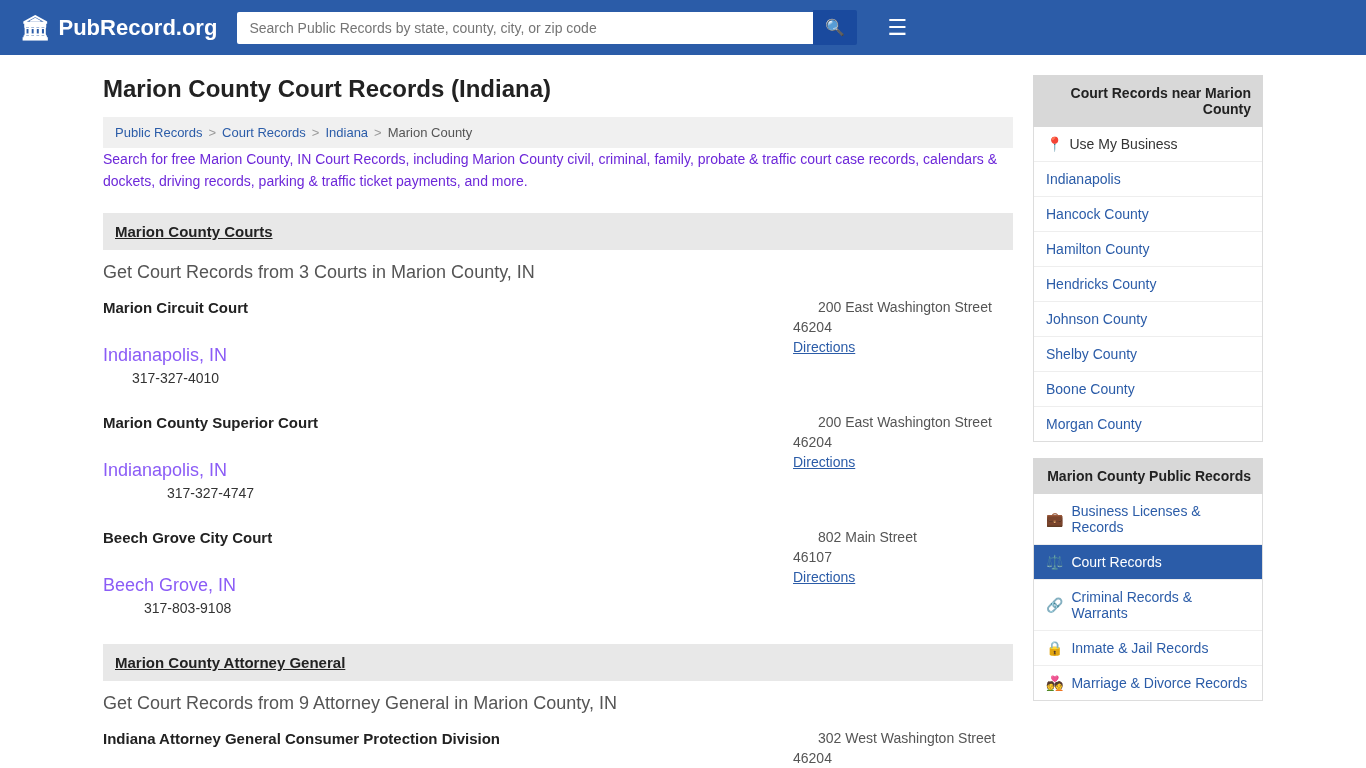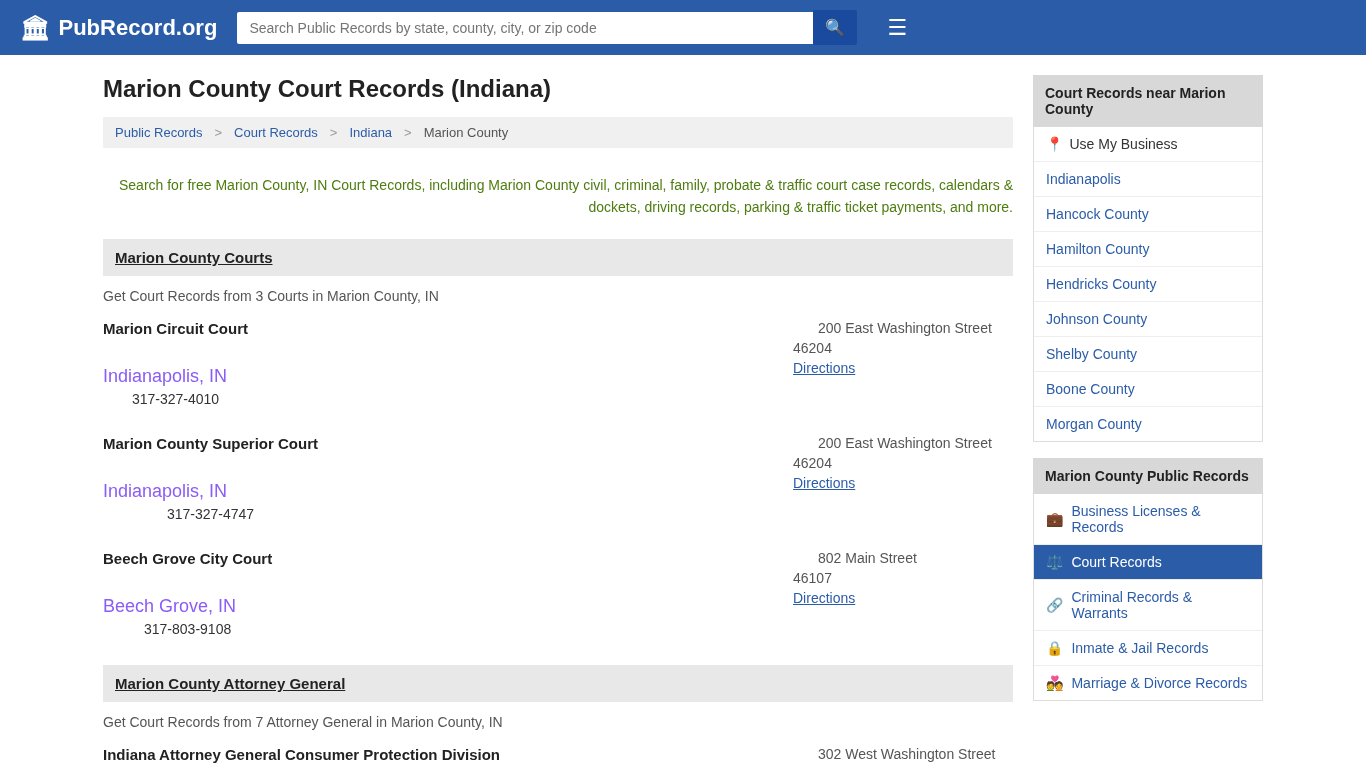--- a/index.html
+++ b/index.html
@@ -72,52 +72,51 @@
       font-size: 24px;
       font-weight: bold;
       color: #222;
       margin-bottom: 14px;
     }
     .breadcrumb {
       background: #f0f0f0;
       padding: 8px 12px;
       font-size: 13px;
       color: #555;
-      margin-bottom: 26px;
-      display: flex;
-      gap: 12px;
+      margin-bottom: 0;
+      display: flex;
+      gap: 6px;
     }
     .breadcrumb a {
       color: #2b5ca8;
       text-decoration: none;
     }
     .breadcrumb .sep {
       color: #999;
     }
     .description {
       font-size: 14px;
-      color: #4d7c0f;
+      color: #6d28d9;
       line-height: 1.6;
       margin-bottom: 20px;
-      text-align: right;
     }
 
     
     .section-header {
       background: #e8e8e8;
       padding: 10px 12px;
       font-weight: bold;
       font-size: 15px;
       color: #222;
       margin-bottom: 12px;
       text-decoration: underline;
     }
 
     .section-desc {
-      font-size: 14px;
+      font-size: 18px;
       color: #555;
       margin-bottom: 16px;
     }
 
     
     .court-entry {
       display: flex;
       justify-content: space-between;
       margin-bottom: 24px;
       padding-bottom: 4px;
@@ -166,20 +165,21 @@
       width: 230px;
       flex-shrink: 0;
     }
     .sidebar-section-header {
       background: #d8d8d8;
       padding: 10px 12px;
       font-weight: bold;
       font-size: 14px;
       color: #222;
       margin-bottom: 0;
+      text-align: right;
     }
     .sidebar-list {
       list-style: none;
       border: 1px solid #ddd;
       border-top: none;
       margin-bottom: 16px;
     }
     .sidebar-list li {
       padding: 9px 12px;
       border-bottom: 1px solid #eee;
@@ -302,21 +302,21 @@
         </div>
         <div class="court-right">
           <div class="court-address">802 Main Street</div>
           <div class="court-zip">46107</div>
           <a class="directions-link" href="#">Directions</a>
         </div>
       </div>
       </div>
 
     <div class="section-header">Marion County Attorney General</div>
-    <p class="section-desc">Get Court Records from 7 Attorney General in Marion County, IN</p>
+    <p class="section-desc">Get Court Records from 9 Attorney General in Marion County, IN</p>
 
     <div id="attorney-list">
         <div class="court-entry">
         <div class="court-left">
           <div class="court-name">Indiana Attorney General Consumer Protection Division</div>
           <div class="court-city">Indianapolis, IN</div>
           <div class="court-phone">317-232-6330</div>
         </div>
         <div class="court-right">
           <div class="court-address">302 West Washington Street</div>

